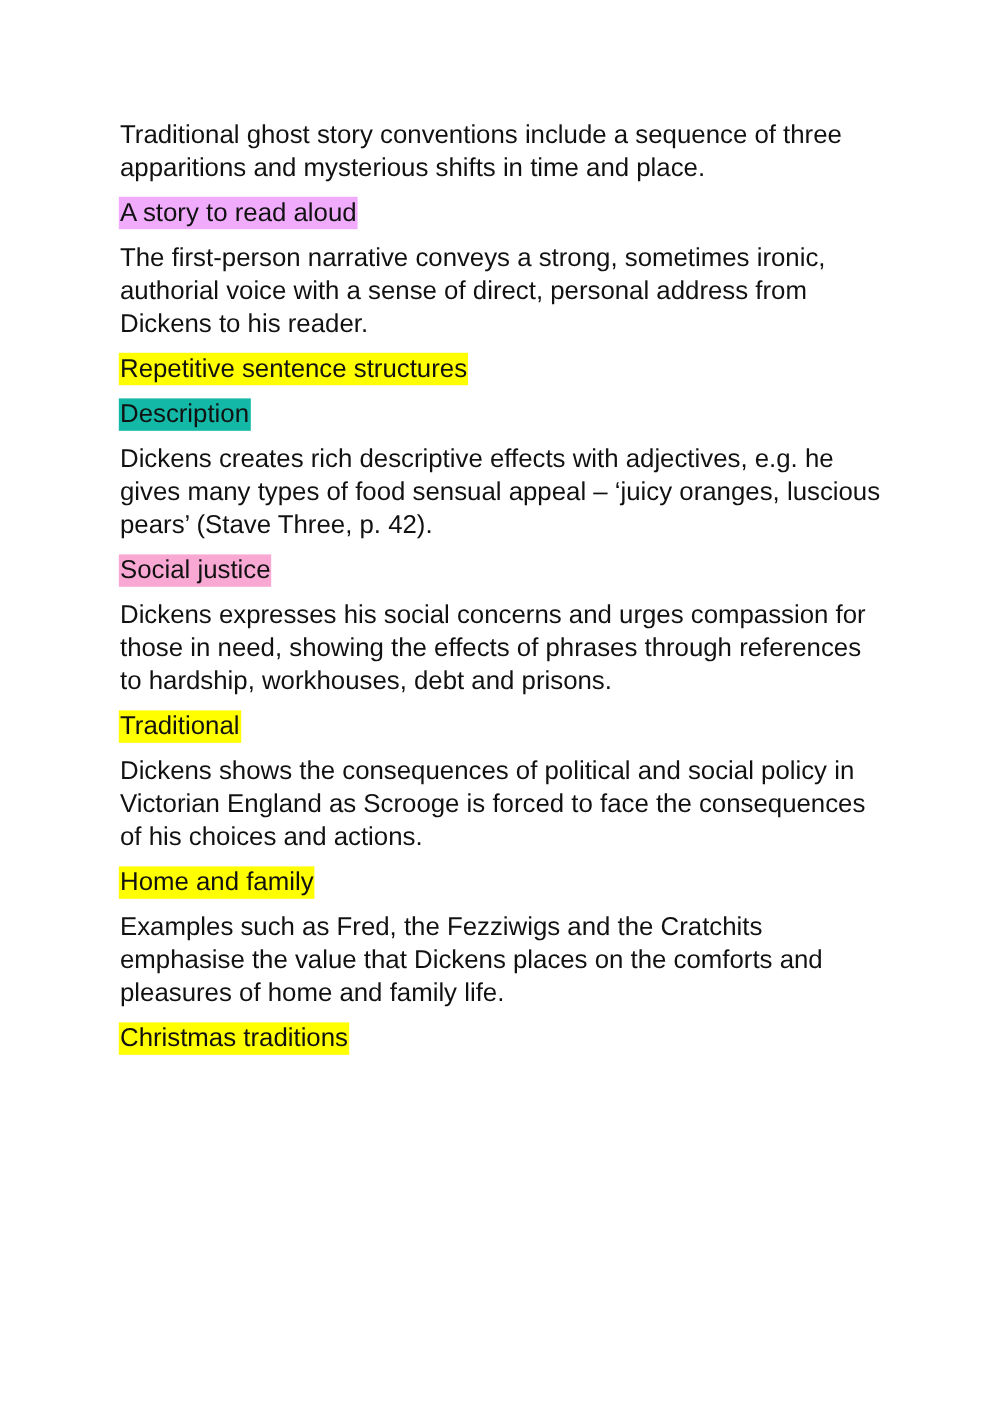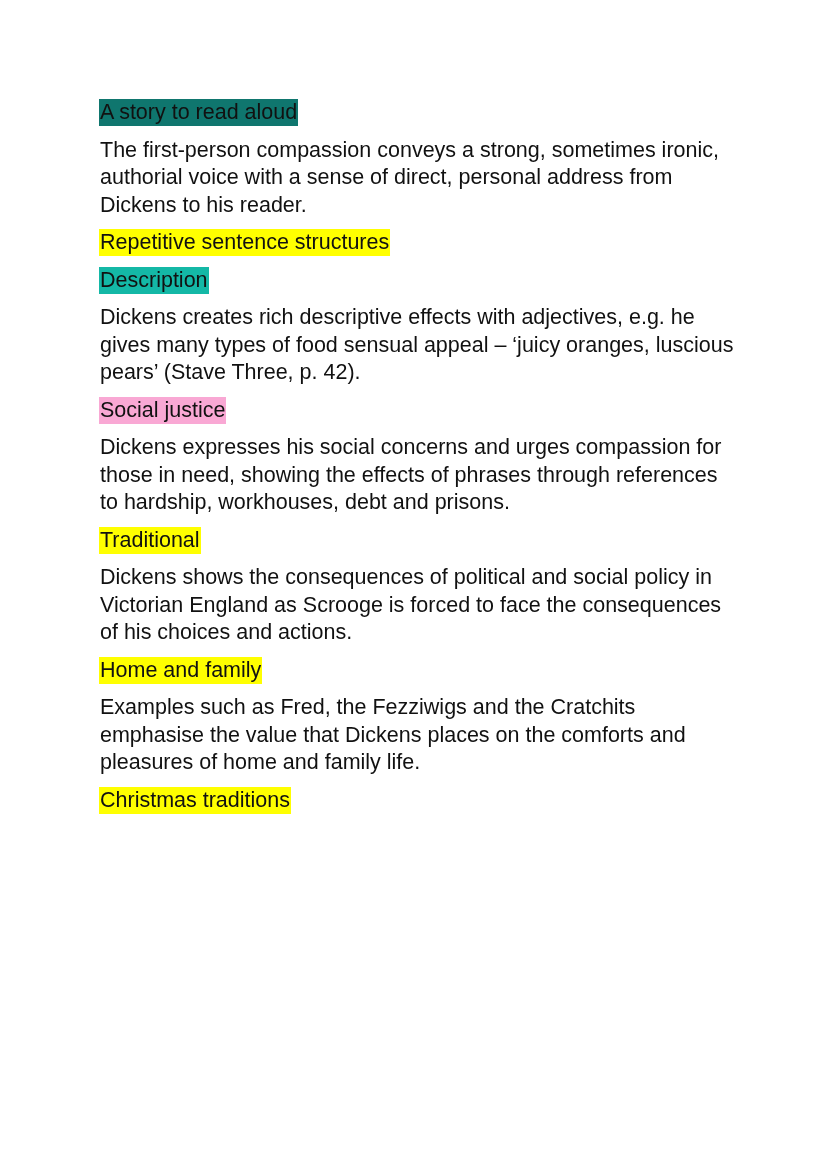--- a/index.html
+++ b/index.html
@@ -20,22 +20,23 @@
     background: #ffff00;
     padding: 1px 1px 2px 1px;
     margin-left: -1px;
   }
   .bold { font-weight: bold; margin: 0 0 10px 0; }
 </style>
 </head>
 <body>
 
 <div class="page">
-  <p class="heading"><span class="hl" style="background: #0f766e;">A story to read aloud</span></p>
-  <p class="para">The first-person compassion conveys a strong, sometimes ironic, authorial voice with a sense of direct, personal address from Dickens to his reader.</p>
+  <p class="para">Traditional ghost story conventions include a sequence of three apparitions and mysterious shifts in time and place.</p>
+  <p class="heading"><span class="hl" style="background: #f0abfc;">A story to read aloud</span></p>
+  <p class="para">The first-person narrative conveys a strong, sometimes ironic, authorial voice with a sense of direct, personal address from Dickens to his reader.</p>
   <p class="heading"><span class="hl" style="background: rgb(255, 255, 0);">Repetitive sentence structures</span></p>
   <p class="heading"><span class="hl" style="background: #14b8a6;">Description</span></p>
   <p class="para">Dickens creates rich descriptive effects with adjectives, e.g. he gives many types of food sensual appeal – ‘juicy oranges, luscious pears’ (Stave Three, p. 42).</p>
   <p class="heading"><span class="hl" style="background: #f9a8d4;">Social justice</span></p>
   <p class="para">Dickens expresses his social concerns and urges compassion for those in need, showing the effects of phrases through references to hardship, workhouses, debt and prisons.</p>
   <p class="heading"><span class="hl" style="background: rgb(255, 255, 0);">Traditional</span></p>
   <p class="para">Dickens shows the consequences of political and social policy in Victorian England as Scrooge is forced to face the consequences of his choices and actions.</p>
   <p class="heading"><span class="hl" style="background: rgb(255, 255, 0);">Home and family</span></p>
   <p class="para">Examples such as Fred, the Fezziwigs and the Cratchits emphasise the value that Dickens places on the comforts and pleasures of home and family life.</p>
   <p class="heading"><span class="hl" style="background: rgb(255, 255, 0);">Christmas traditions</span></p>

